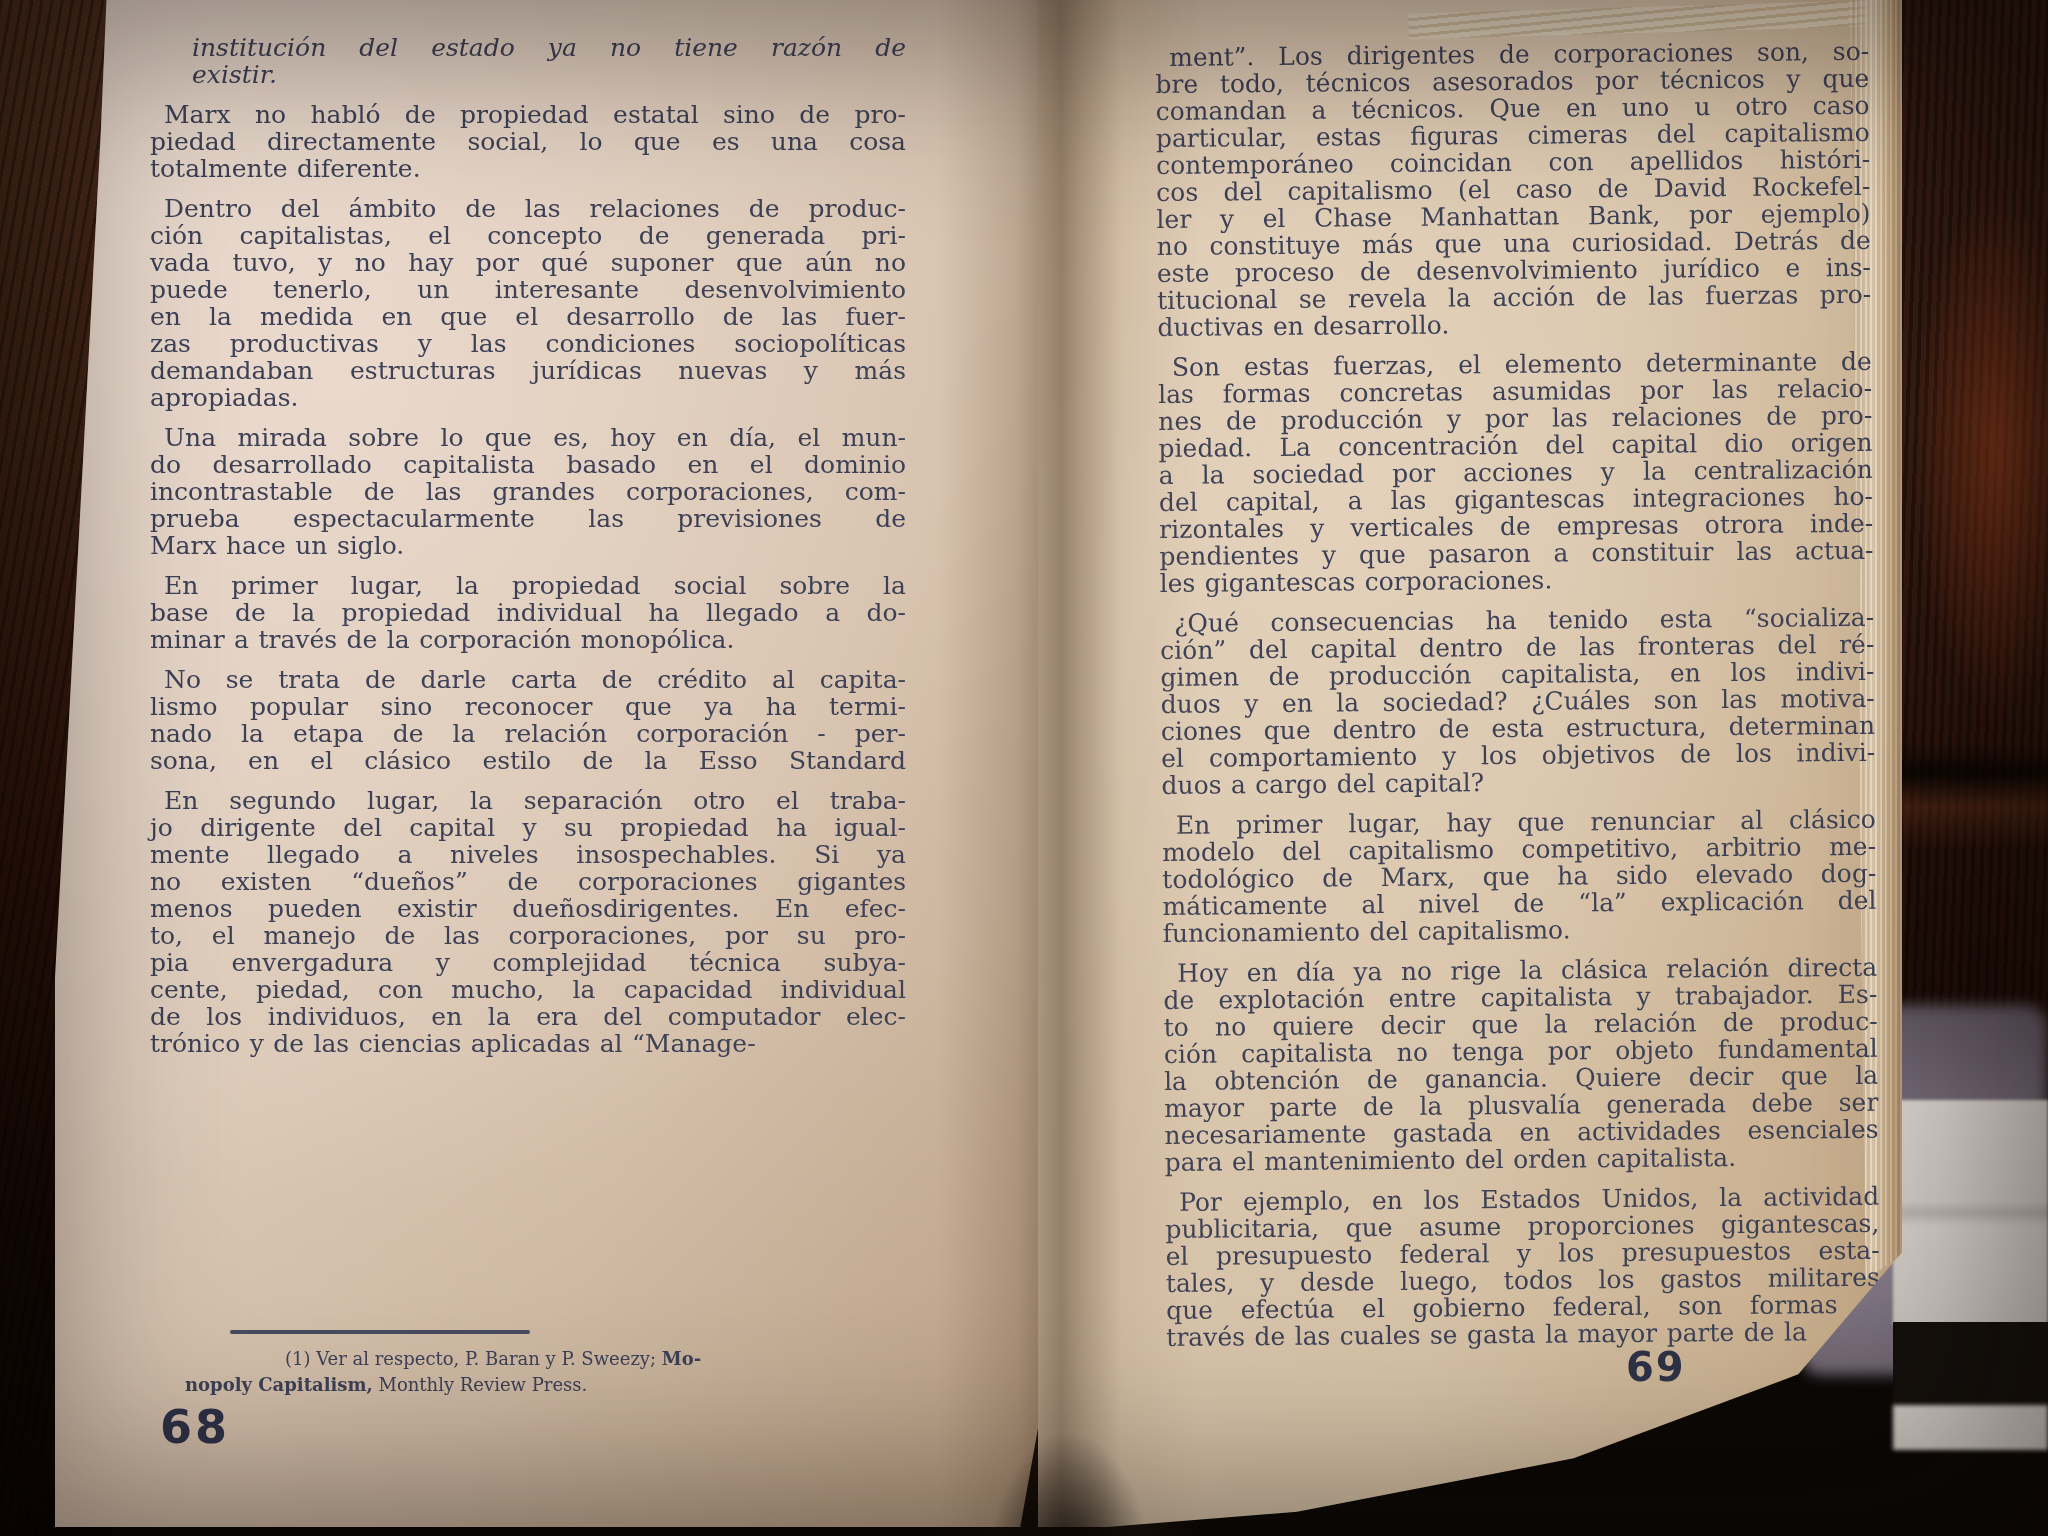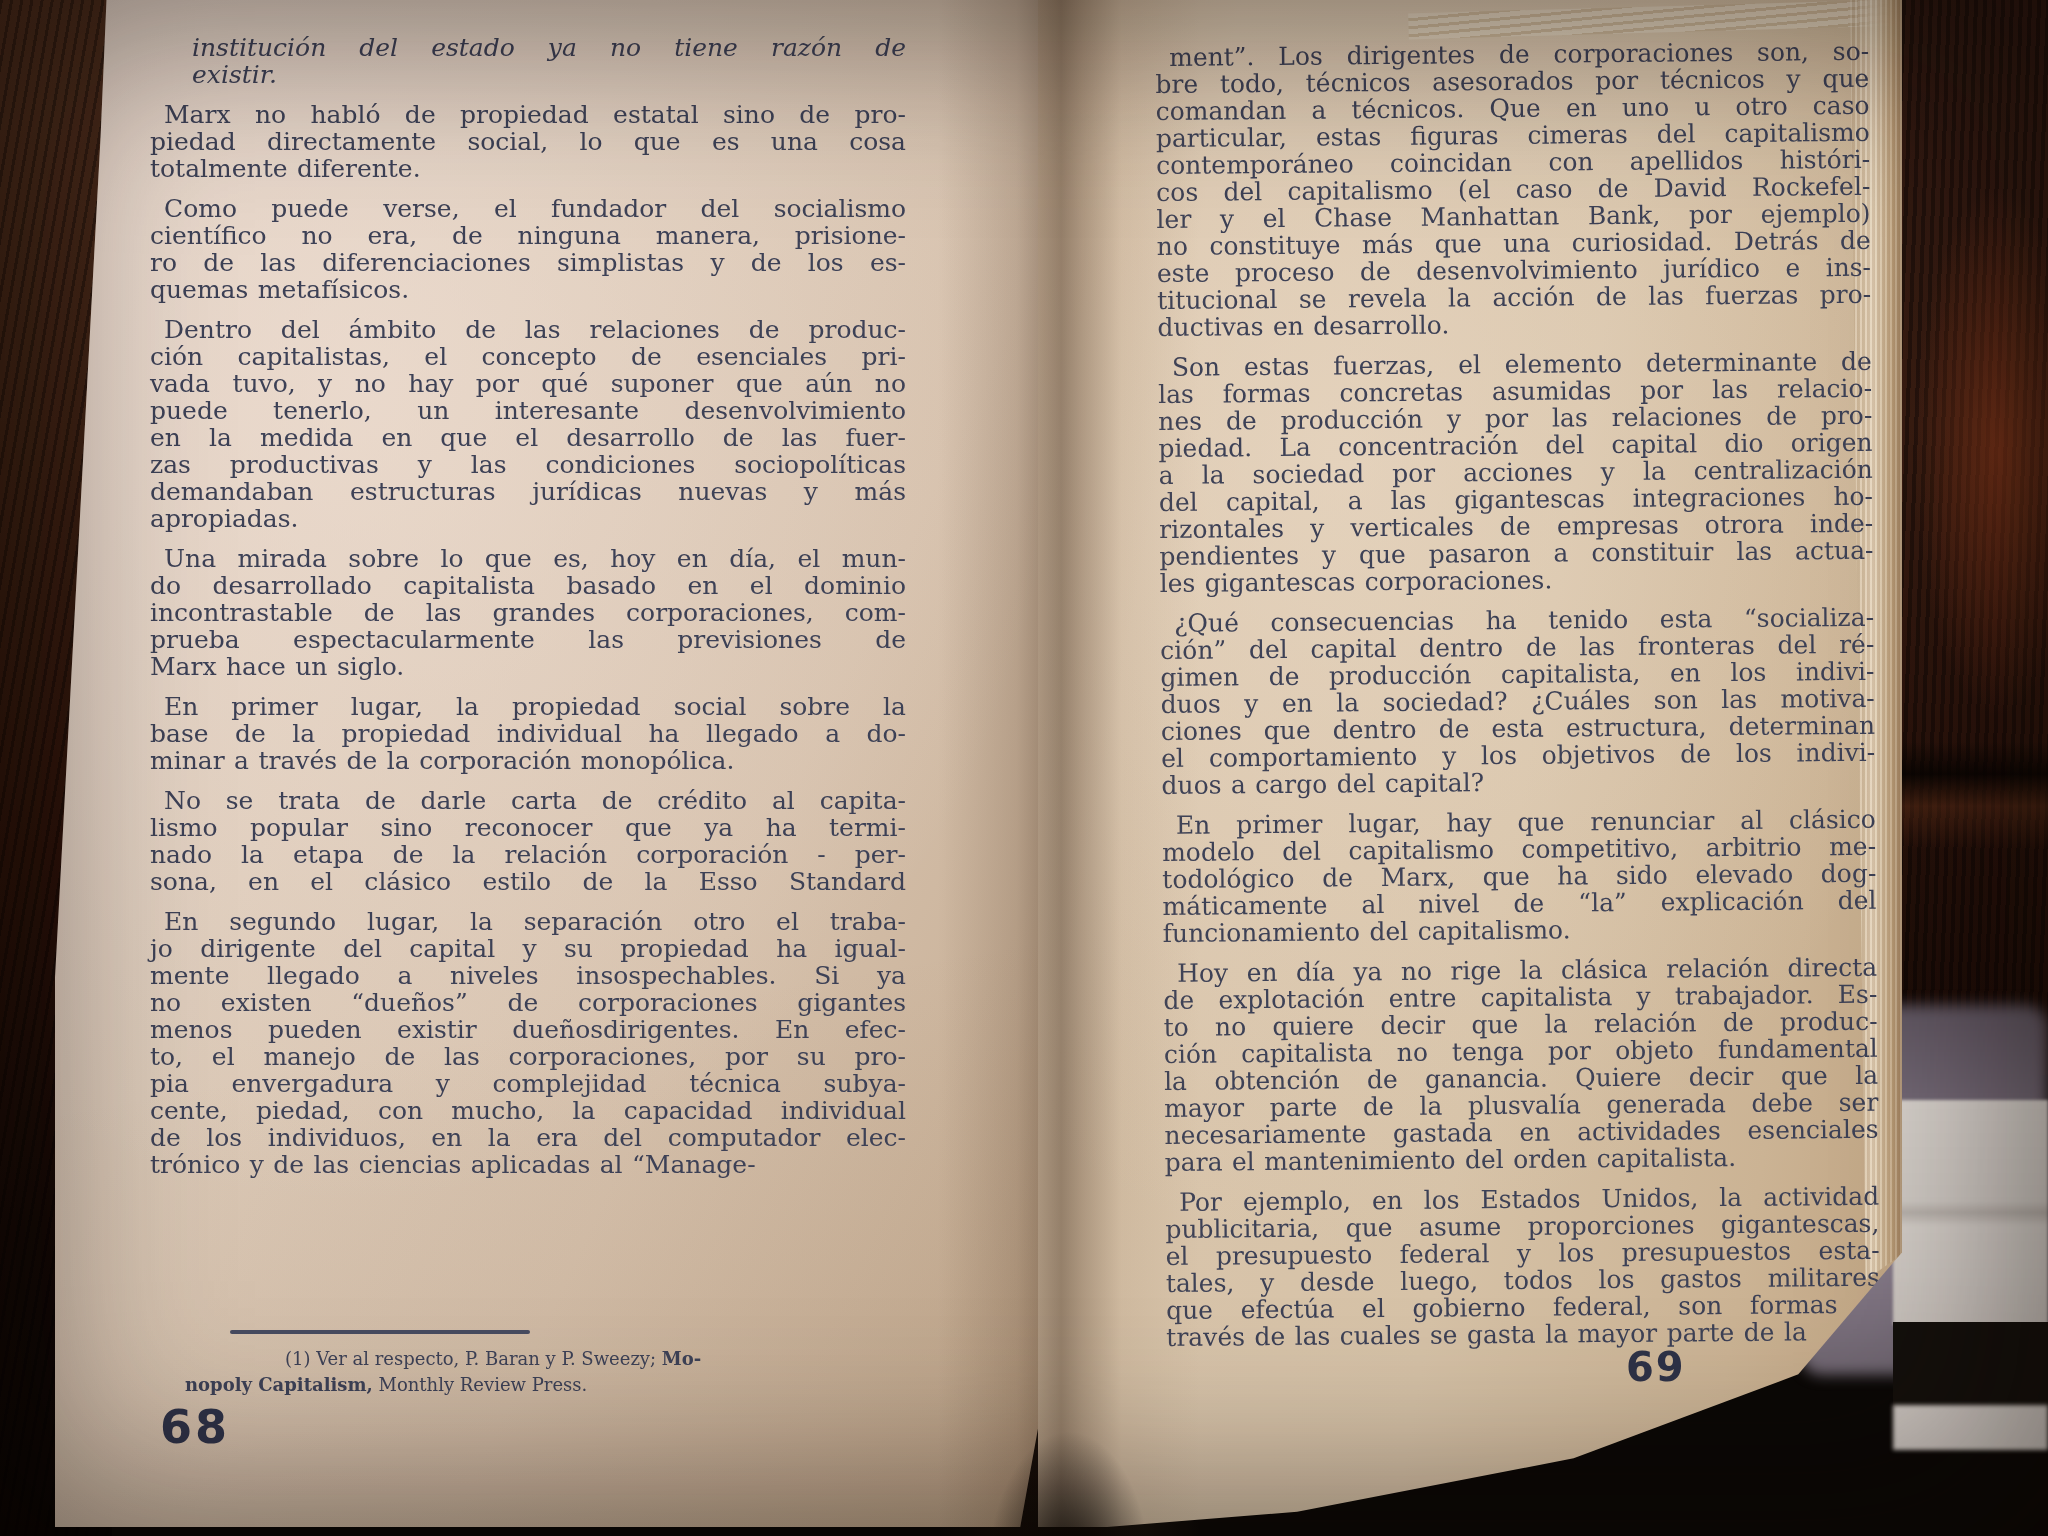--- a/index.html
+++ b/index.html
@@ -101,28 +101,22 @@
         <div class="para para-italic">
           <div class="line">institución del estado ya no tiene razón de</div>
           <div class="line line-last">existir.</div>
         </div>
         <div class="para">
           <div class="line">Marx no habló de propiedad estatal sino de pro-</div>
           <div class="line">piedad directamente social, lo que es una cosa</div>
           <div class="line line-last">totalmente diferente.</div>
         </div>
         <div class="para">
-          <div class="line">Como puede verse, el fundador del socialismo</div>
-          <div class="line">científico no era, de ninguna manera, prisione-</div>
-          <div class="line">ro de las diferenciaciones simplistas y de los es-</div>
-          <div class="line line-last">quemas metafísicos.</div>
-        </div>
-        <div class="para">
           <div class="line">Dentro del ámbito de las relaciones de produc-</div>
-          <div class="line">ción capitalistas, el concepto de esenciales pri-</div>
+          <div class="line">ción capitalistas, el concepto de generada pri-</div>
           <div class="line">vada tuvo, y no hay por qué suponer que aún no</div>
           <div class="line">puede tenerlo, un interesante desenvolvimiento</div>
           <div class="line">en la medida en que el desarrollo de las fuer-</div>
           <div class="line">zas productivas y las condiciones sociopolíticas</div>
           <div class="line">demandaban estructuras jurídicas nuevas y más</div>
           <div class="line line-last">apropiadas.</div>
         </div>
         <div class="para">
           <div class="line">Una mirada sobre lo que es, hoy en día, el mun-</div>
           <div class="line">do desarrollado capitalista basado en el dominio</div>

